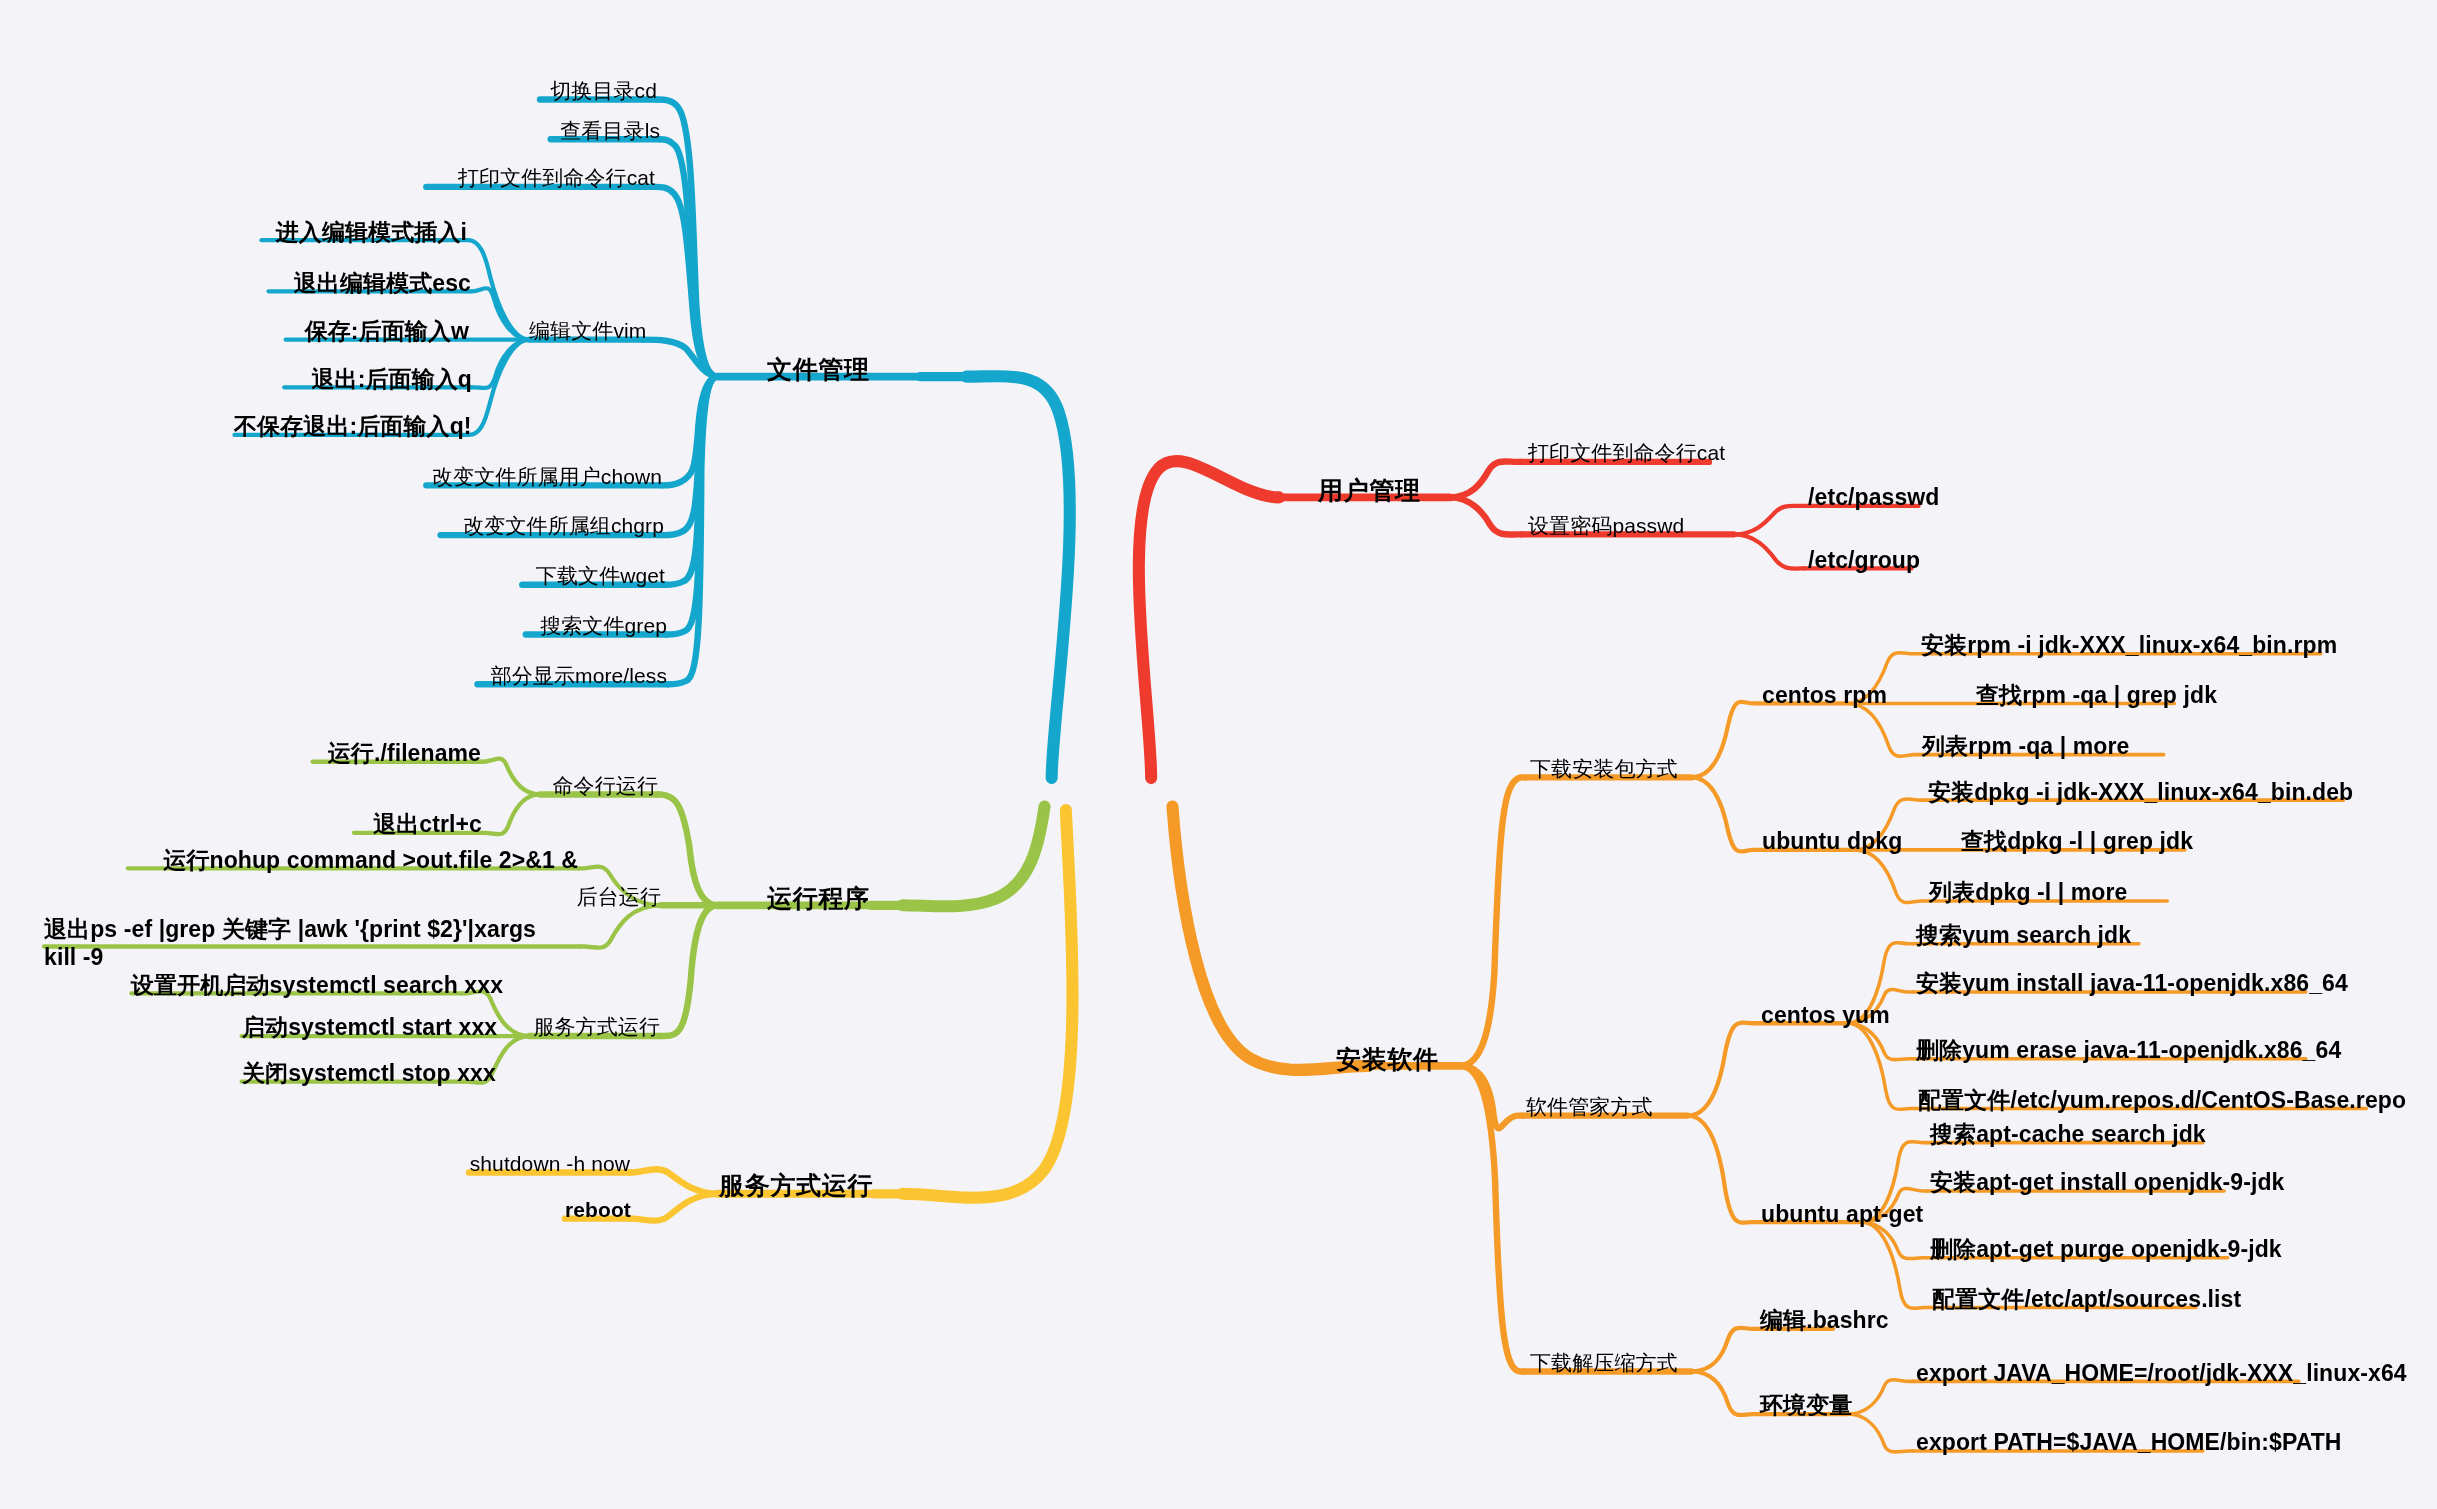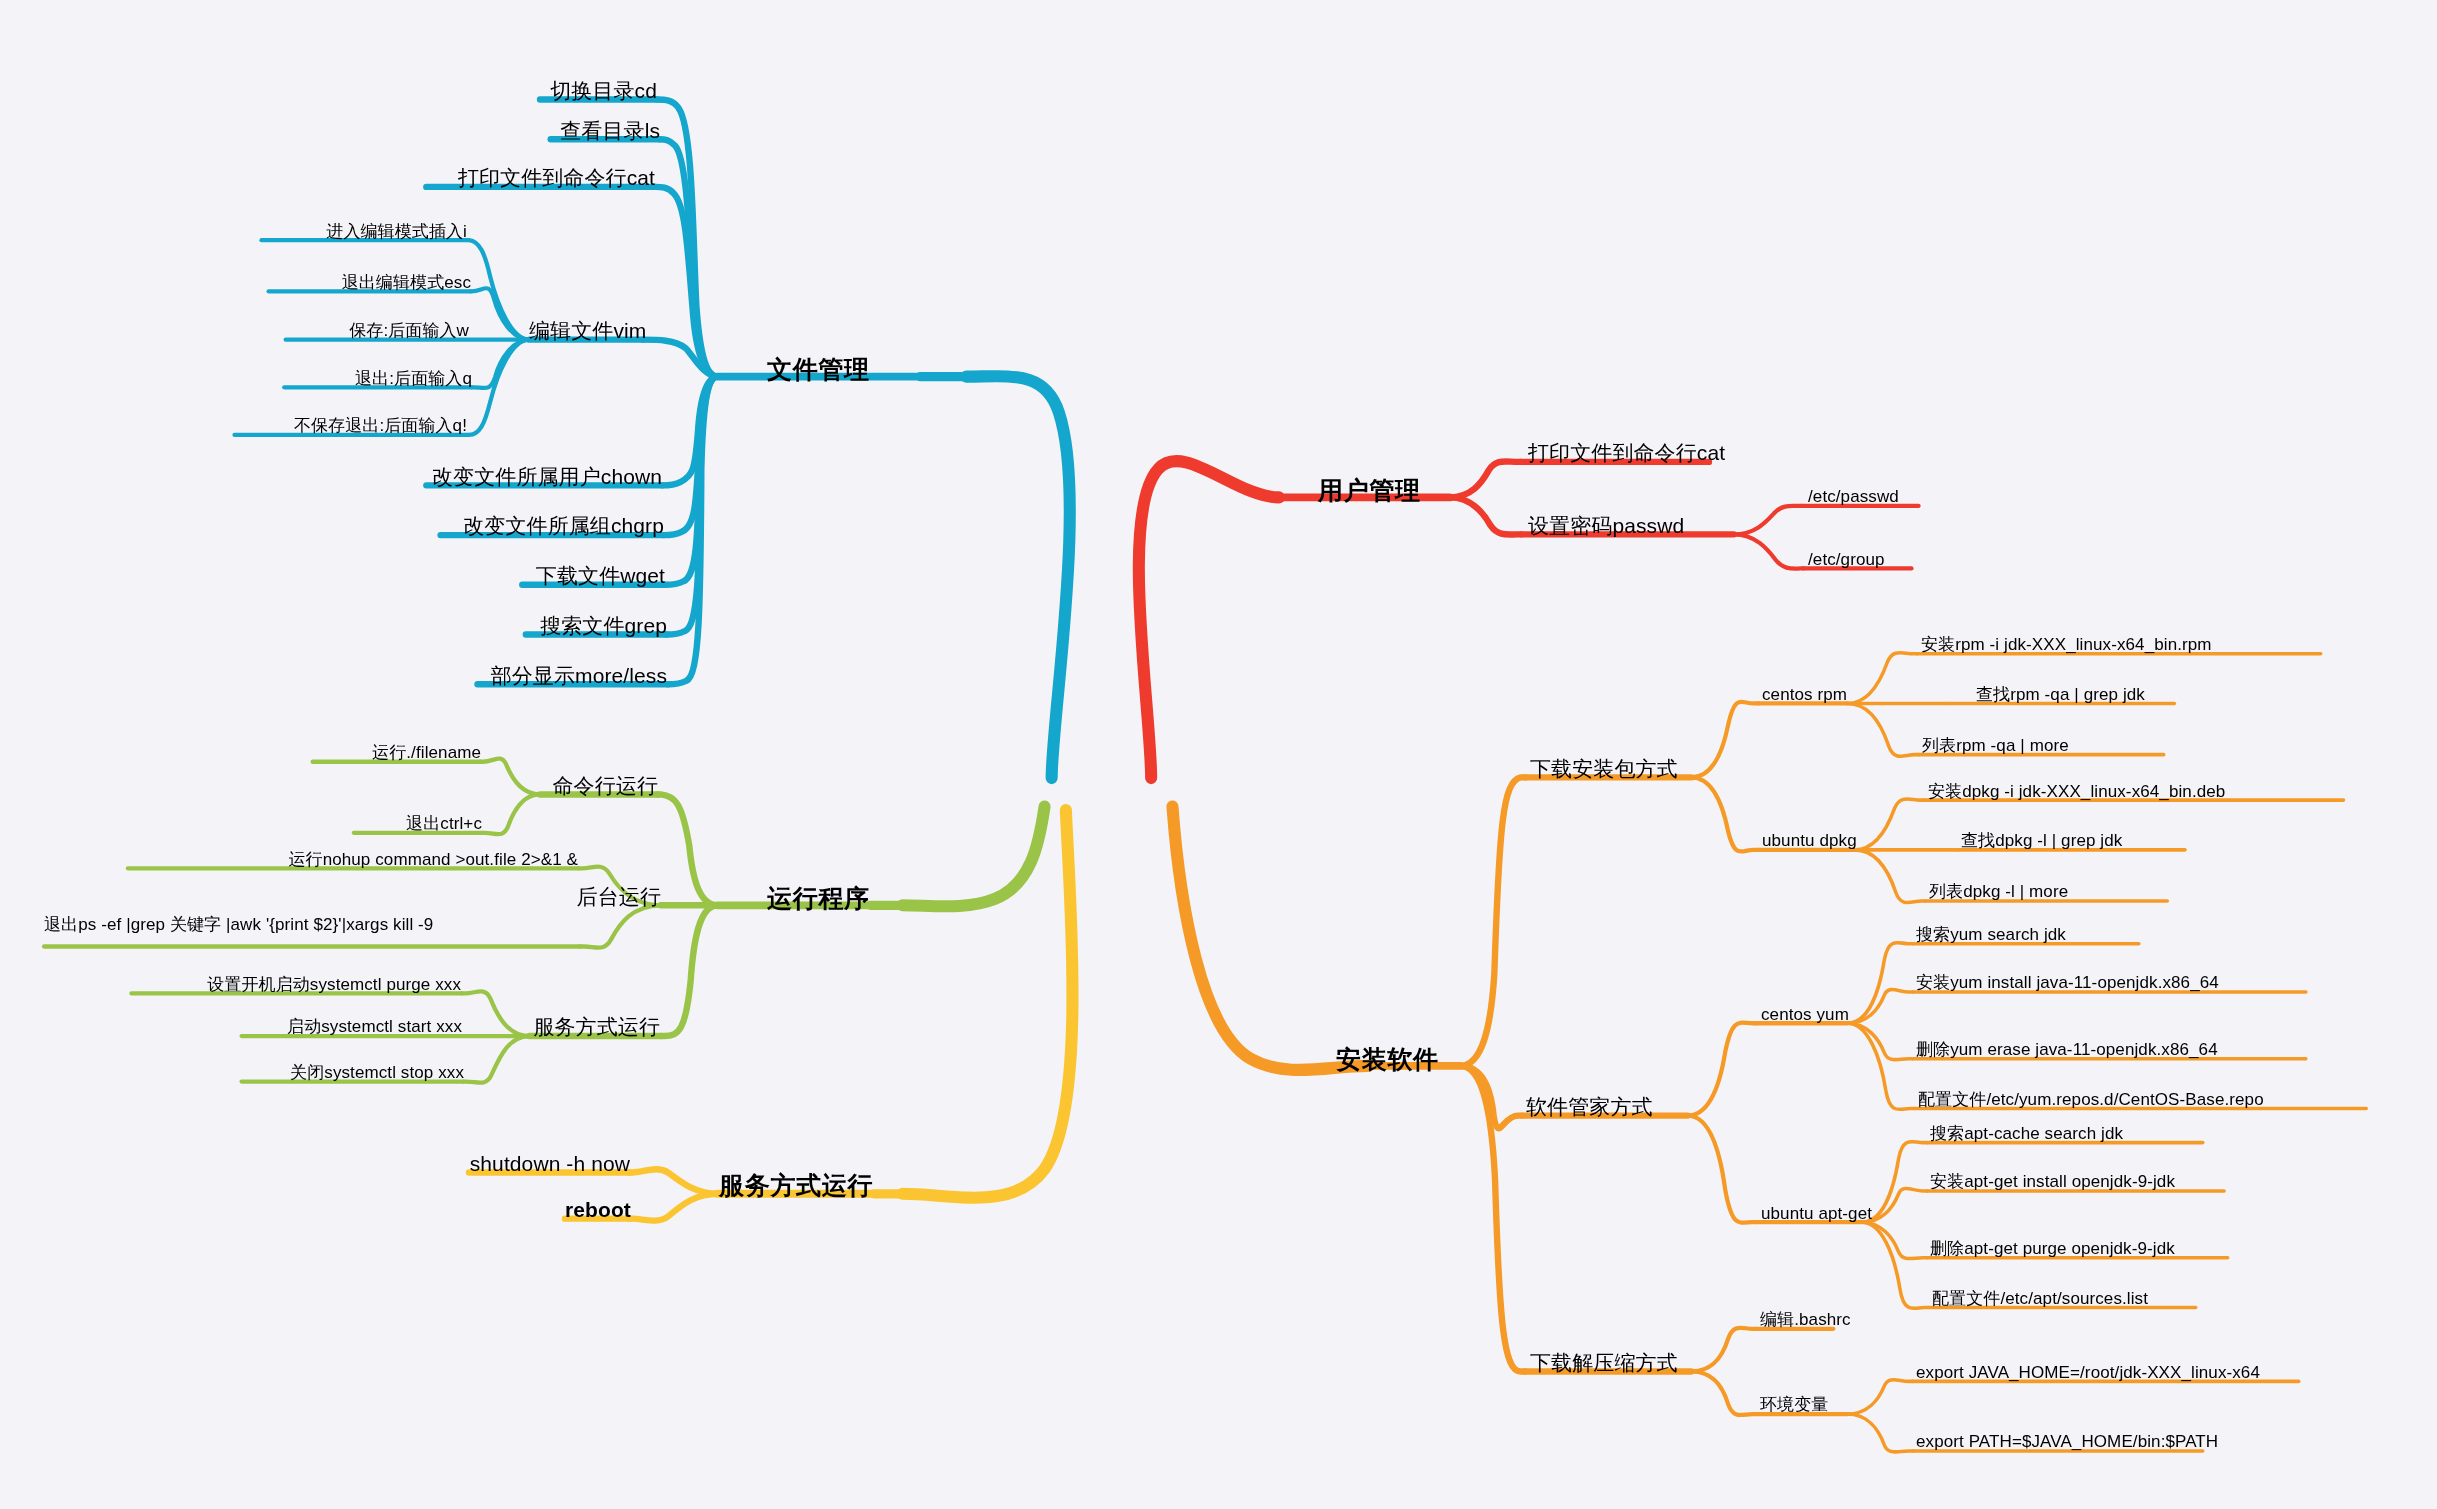--- a/index.html
+++ b/index.html
@@ -28,21 +28,21 @@
     box-shadow:0 2.1px 7px rgba(20,25,50,.07);
     display:flex;align-items:center;justify-content:center;
     font-size:33px;font-weight:bold;color:#13161f;
     letter-spacing:0.4px;
   }
   
   .lvl1{font-size:25px;font-weight:bold;letter-spacing:0.7px;}
   
   .lvl2{font-size:21px;font-weight:normal;letter-spacing:0.1px;}
   
-  .lvl3{font-size:17px;font-weight:normal;letter-spacing:0.1px;}
+  .lvl3{font-size:23px;font-weight:bold;letter-spacing:0.1px;}
   .right{text-align:left;}
   .left{text-align:right;}
 </style>
 </head>
 <body>
 
 <div id="mindmap">
 
   <svg class="links" viewBox="0 0 3431 2125" xmlns="http://www.w3.org/2000/svg">
     <g fill="none" stroke-linecap="round" stroke-linejoin="round">
@@ -260,21 +260,21 @@
     <span>运行./filename</span></div>
   <div class="node lvl3 left" style="left:354px;top:824px;width:128px;">
     <span>退出ctrl+c</span></div>
 
   <div class="node lvl3 left" style="left:128px;top:860px;width:450px;">
     <span>运行nohup command  &gt;out.file 2&gt;&amp;1 &amp;</span></div>
   <div class="node lvl3 left wrap" style="left:44px;top:915px;width:497px;text-align:left;transform:none;">
     <span>退出ps -ef |grep 关键字  |awk '{print $2}'|xargs kill -9</span></div>
 
   <div class="node lvl3 left" style="left:131px;top:985px;width:330px;">
-    <span>设置开机启动systemctl purge xxx</span></div>
+    <span>设置开机启动systemctl search xxx</span></div>
   <div class="node lvl3 left" style="left:242px;top:1027px;width:220px;">
     <span>启动systemctl start xxx</span></div>
   <div class="node lvl3 left" style="left:242px;top:1073px;width:222px;">
     <span>关闭systemctl stop xxx</span></div>
 
   <div class="node lvl1 left" style="left:719px;top:1185px;">
     <span>服务方式运行</span></div>
   <div class="node lvl2 left" style="left:469px;top:1164px;width:161px;">
     <span>shutdown -h now</span></div>
   <div class="node lvl2 left" style="left:565px;top:1210px;width:65px;font-weight:bold;">

